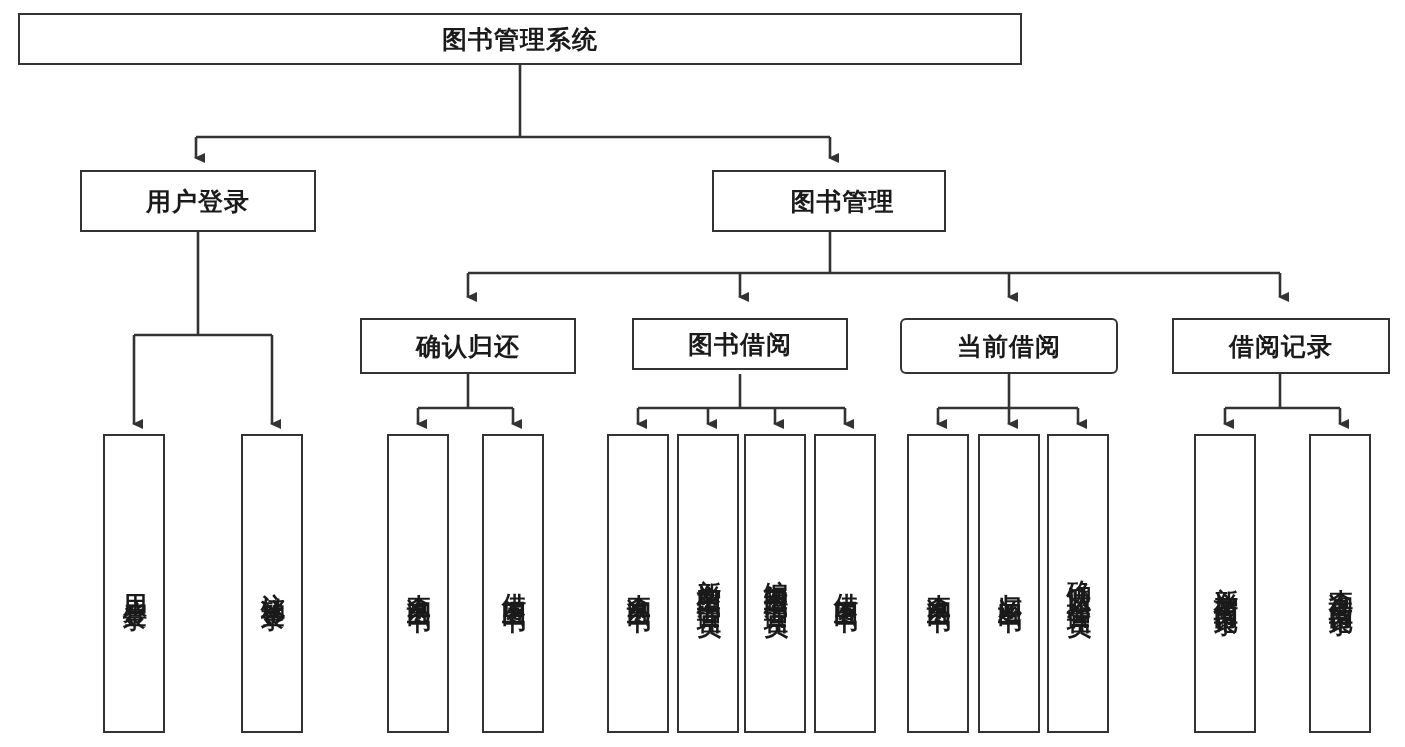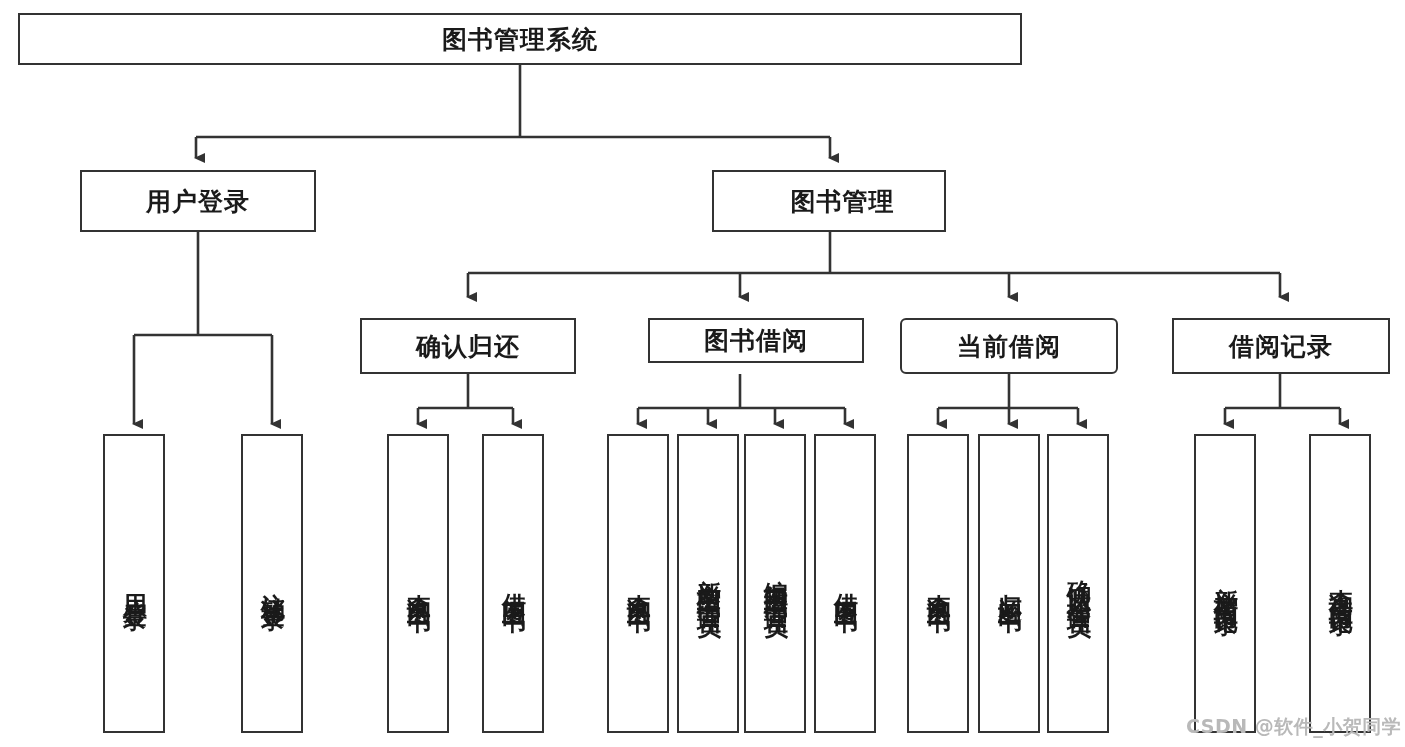--- a/index.html
+++ b/index.html
@@ -124,21 +124,21 @@
   <div class="node horiz" style="left:80px; top:170px; width:236px; height:62px;">
     <span>用户登录</span>
   </div>
   <div class="node horiz" style="left:712px; top:170px; width:234px; height:62px;padding-left:27px;">
     <span>图书管理</span>
   </div>
 
   <div class="node horiz" style="left:360px; top:318px; width:216px; height:56px;">
     <span>确认归还</span>
   </div>
-  <div class="node horiz" style="left:632px; top:318px; width:216px; height:45px;margin-left:16px;">
+  <div class="node horiz" style="left:632px; top:318px; width:216px; height:52px;">
     <span>图书借阅</span>
   </div>
   <div class="node horiz" style="left:900px; top:318px; width:218px; height:56px;border-radius:6px;">
     <span>当前借阅</span>
   </div>
   <div class="node horiz" style="left:1172px; top:318px; width:218px; height:56px;">
     <span>借阅记录</span>
   </div>
 
   <div class="node vert" style="left:103px; top:434px; width:62px; height:299px;">
@@ -178,15 +178,14 @@
     <span class="vtext">确认归还（管理员）</span>
   </div>
 
   <div class="node vert" style="left:1194px; top:434px; width:62px; height:299px;">
     <span class="vtext">新增借阅记录</span>
   </div>
   <div class="node vert" style="left:1309px; top:434px; width:62px; height:299px;">
     <span class="vtext">查询借阅记录</span>
   </div>
 
-  <div class="watermark">CSDN @软件_小贺同学</div>
 
 </div>
 
 </body></html>

